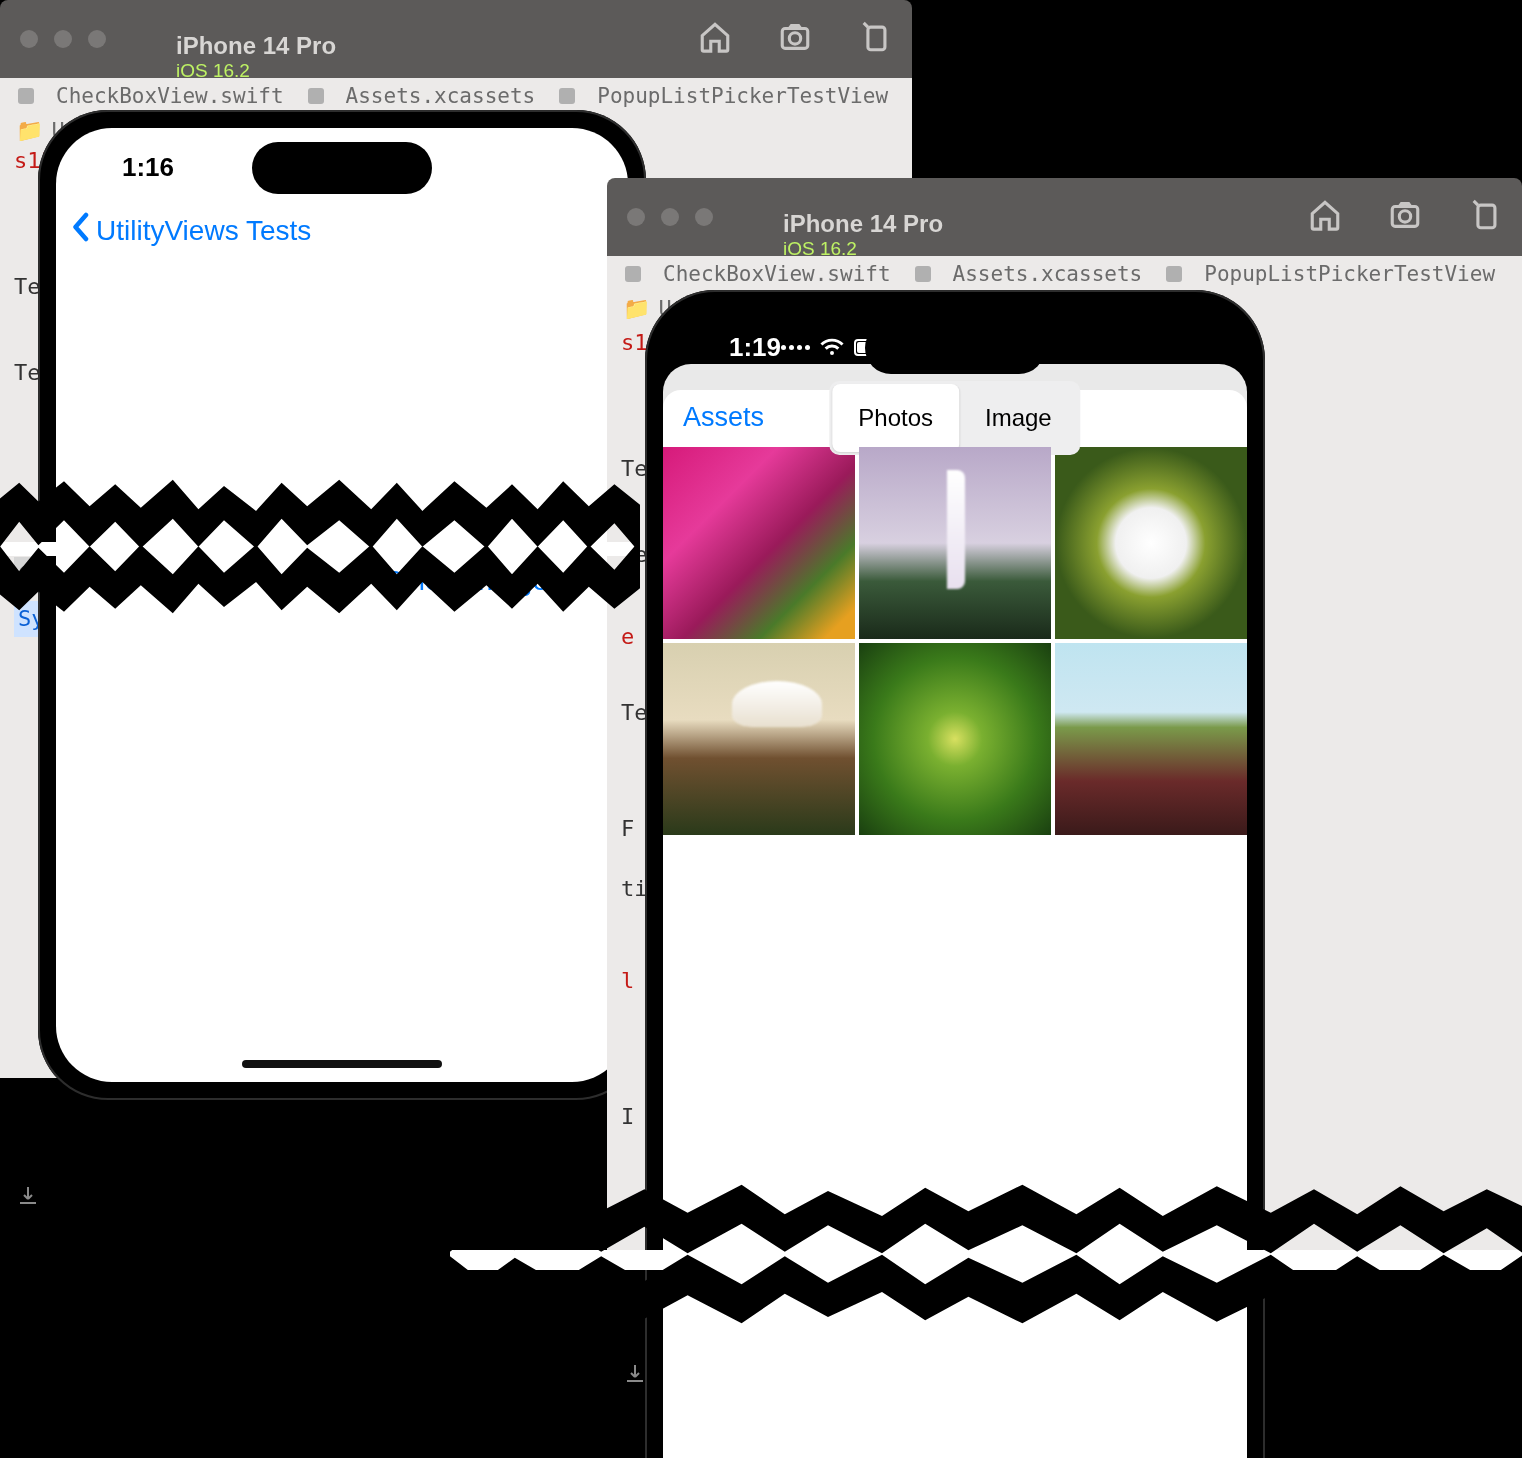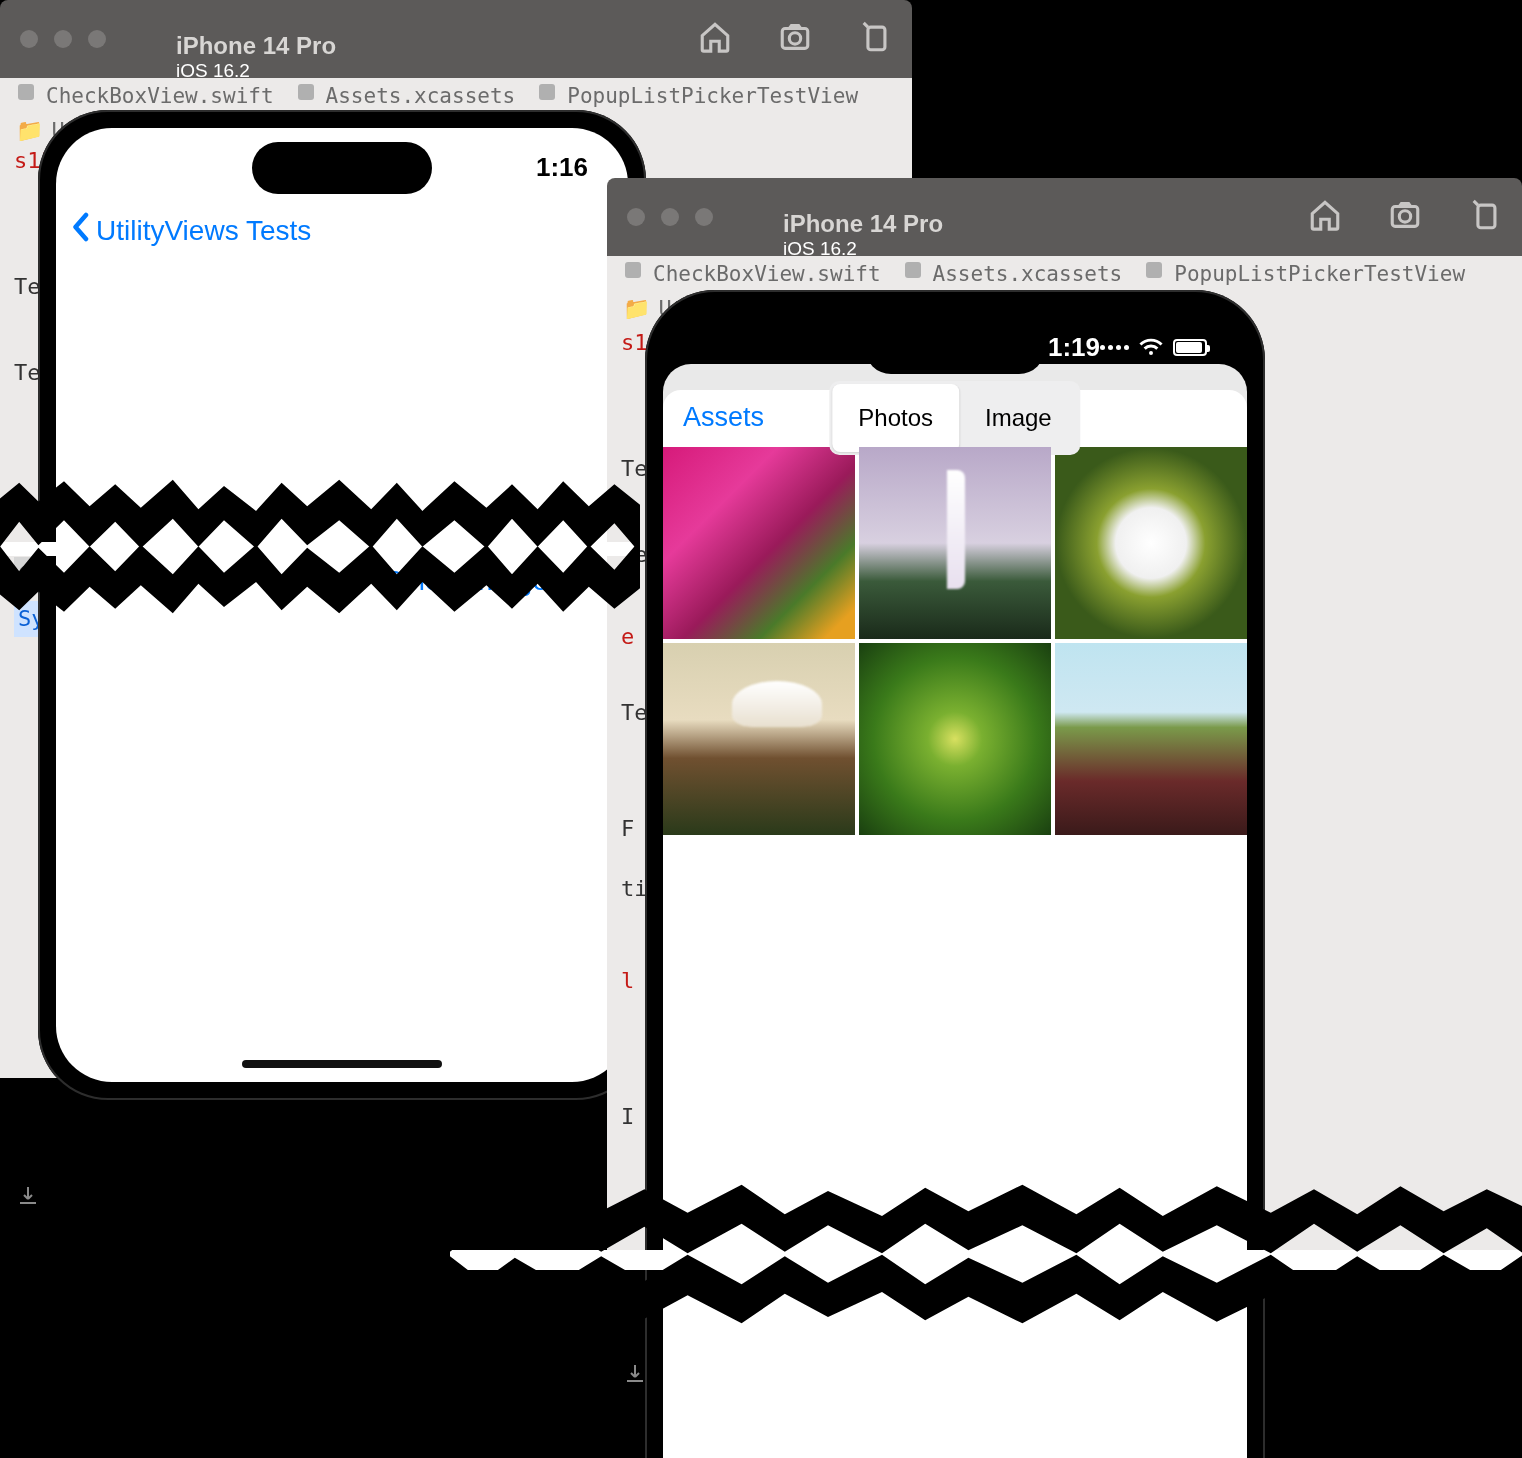--- a/index.html
+++ b/index.html
@@ -23,37 +23,37 @@
     display: flex;
     align-items: center;
     height: 78px;
     padding: 0 20px;
     color: #c8c6c5;
   }
   .traffic { display: flex; gap: 16px; margin-right: 70px; }
   .traffic-dot { width: 18px; height: 18px; border-radius: 50%; background: #7a7877; }
   .win-text { display: flex; flex-direction: column; margin-top: 36px; }
   .win-text .line1 { font-weight: 600; font-size: 24px; color: #d8d6d4; }
-  .win-text .line2 { font-size: 19px; color: #ffffff; }
+  .win-text .line2 { font-size: 19px; color: #bef264; }
   .win-icons { margin-left: auto; display: flex; gap: 46px; }
   .win-icon svg { width: 34px; height: 34px; stroke:#c8c6c5; fill:none; stroke-width:2.2; }
 
   
   .xcode-bg {
     position: absolute;
     top: 78px; left: 0; right: 0;
     height: 1000px;
     background: #eceae9;
     font-family: ui-monospace, Menlo, monospace;
     font-size: 22px;
     color: #333;
     padding: 6px 10px;
   }
   .xcode-tabs { display:flex; gap:24px; color:#6b6b6b; font-size:21px; padding:0 8px 6px; }
-  .xcode-tabs .tab { display:flex; gap:12px; }
+  .xcode-tabs .tab { display:flex; align-items:center; gap:22px; }
   .sq-ico { width:16px; height:16px; background:#b0b0b0; display:inline-block; border-radius:3px; }
   .xcode-code { padding-left:4px; line-height:36px; }
   .tok-red { color:#c41a16; }
   .tok-blue { color:#0b61d6; }
   .tok-gray { color:#5c5c5c; }
 
   
   .device {
     position: absolute;
     background: #000;
@@ -65,21 +65,21 @@
     background: #fff;
     border-radius: 56px;
     position: relative;
     overflow: hidden;
   }
   .island {
     position:absolute; top:14px; left:50%; transform:translateX(-50%);
     width:180px; height:52px; background:#000; border-radius:28px; z-index:20;
   }
   .statusbar {
-    height:78px; display:flex; align-items:center; justify-content:flex-end;
+    height:78px; display:flex; align-items:center; justify-content:flex-start;
     padding:0 40px; font-weight:600; font-size:26px;
   }
   .statusbar.dark { color:#fff; }
   .statusbar .right { display:flex; align-items:center; gap:10px; }
   .sig-dots { display:flex; gap:3px; }
   .sig-dots span { width:5px; height:5px; border-radius:50%; background:#fff; }
   .wifi-icon, .batt-icon { display:inline-flex; }
   .batt { width:34px; height:17px; border:2px solid #fff; border-radius:4px; position:relative; }
   .batt::after { content:''; position:absolute; right:-5px; top:4px; width:3px; height:7px; background:#fff; border-radius:0 2px 2px 0; }
   .batt i { display:block; width:26px; height:11px; background:#fff; margin:1px; border-radius:2px; }

